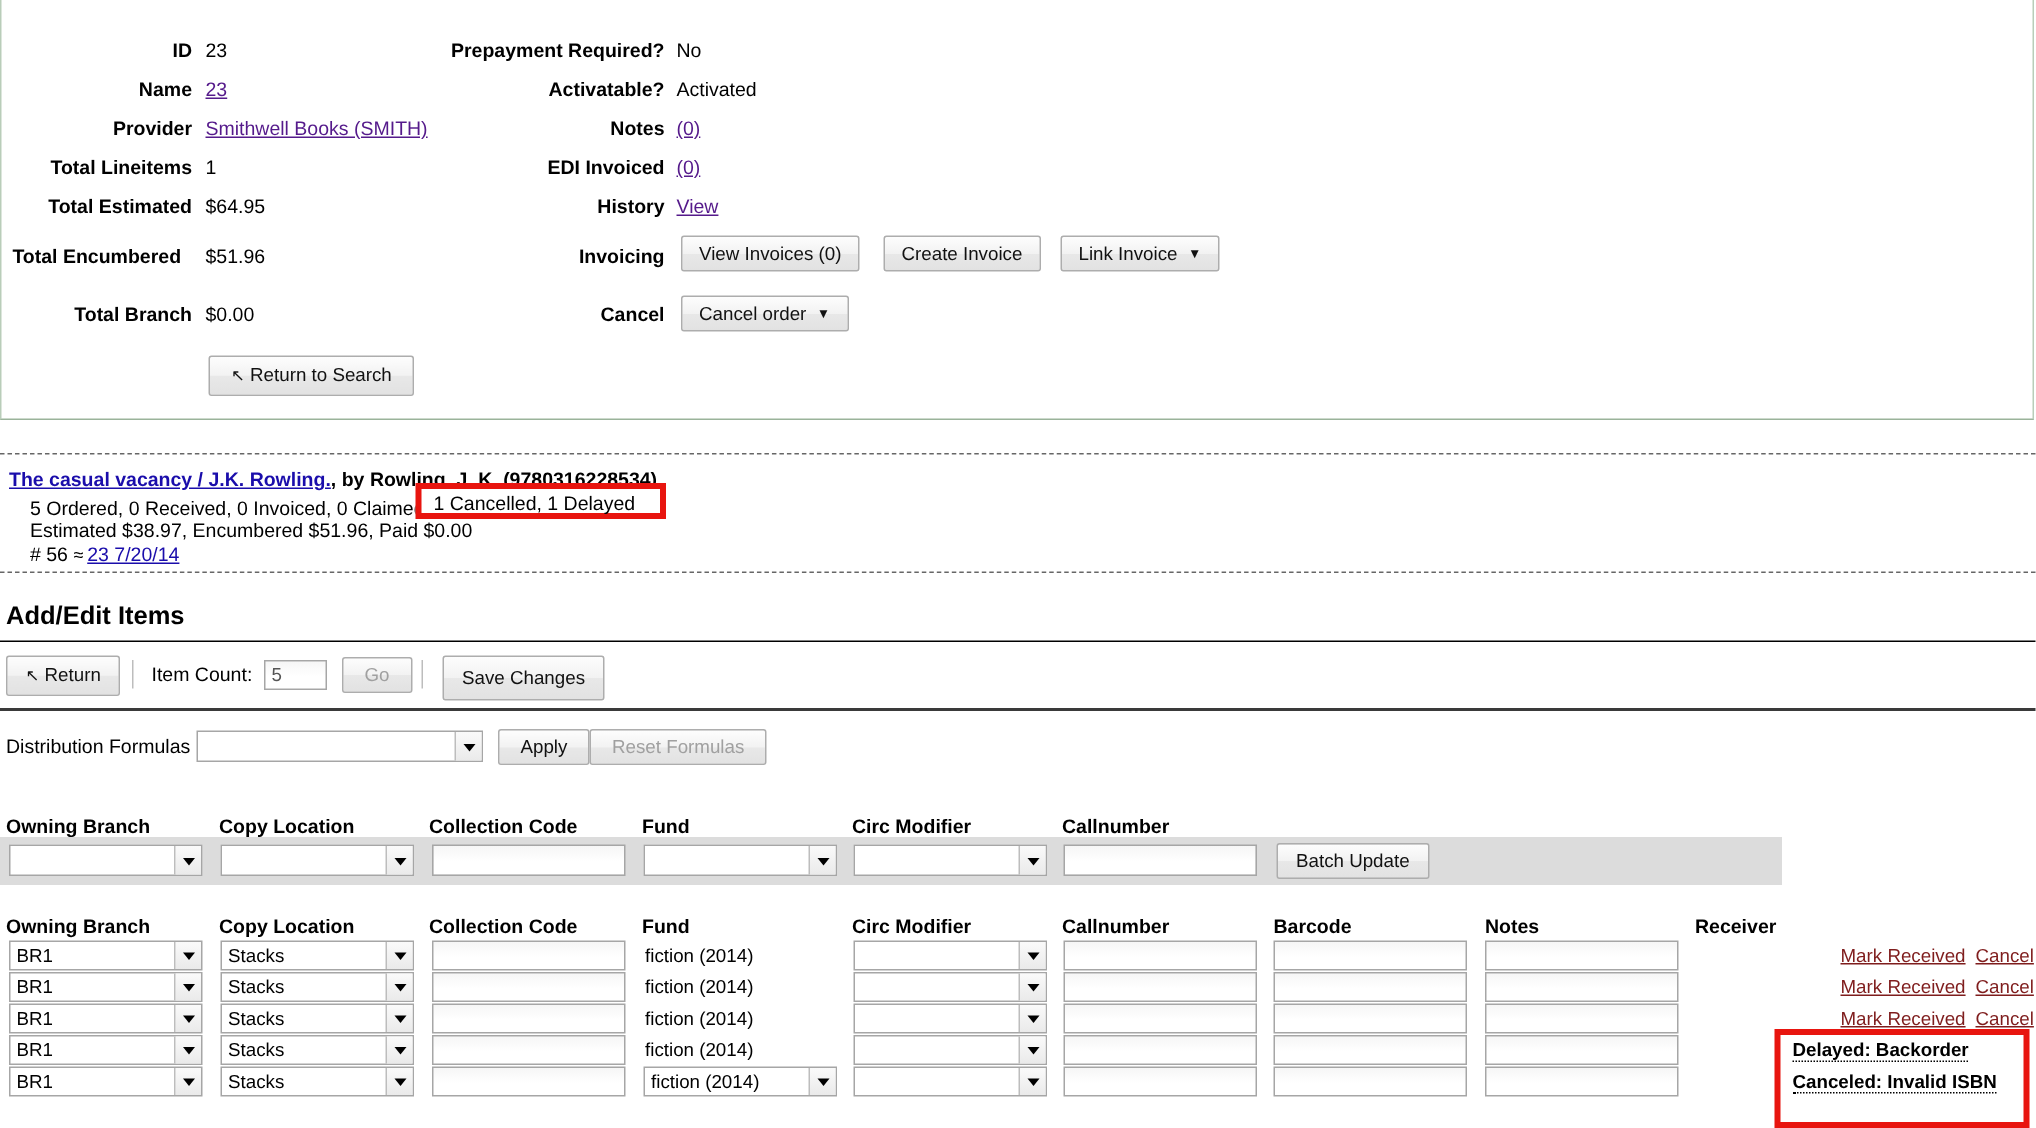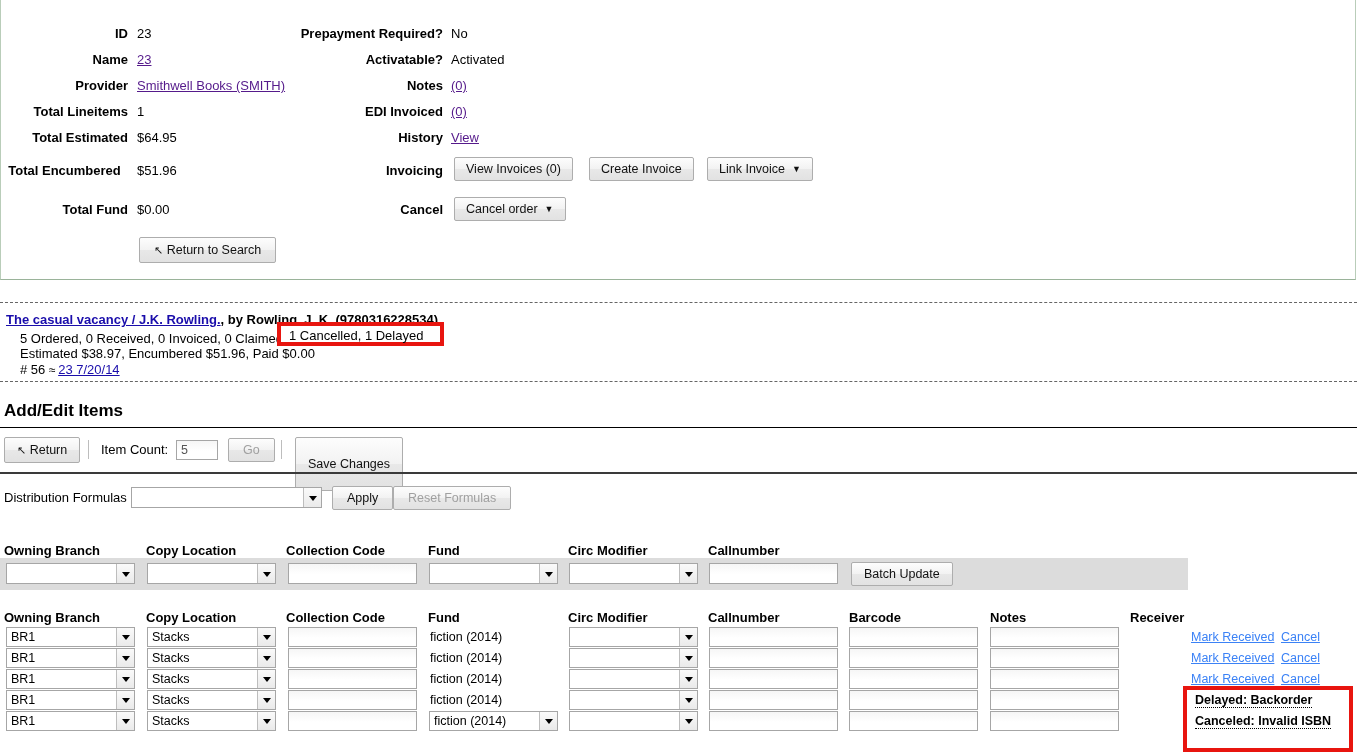--- a/index.html
+++ b/index.html
@@ -58,22 +58,22 @@
     font-size:12.5px;color:#000;}
   .sel .txt{position:absolute;left:4px;top:2px;font-size:12.5px;white-space:nowrap;}
   .sel .arrowbox{position:absolute;right:0;top:0;bottom:0;width:17px;
     border-left:1px solid #bdbdbd;
     background:linear-gradient(to bottom,#fafafa 0%,#eaeaea 100%);}
   .sel .arrowbox:after{content:"";position:absolute;left:5px;top:50%;margin-top:-2px;
     border-left:4px solid transparent;border-right:4px solid transparent;border-top:5px solid #000;}
   #batchband{position:absolute;left:0;top:558px;width:1188px;height:32px;background:#dcdcdc;}
   .colhead{position:absolute;font-weight:bold;font-size:13px;white-space:nowrap;}
   .fundtxt{position:absolute;font-size:12.5px;white-space:nowrap;color:#000;}
-  .actlink{position:absolute;font-size:12.5px;color:#3b82f6;text-decoration:underline;
-    white-space:nowrap;cursor:pointer;}
+  .actlink{position:absolute;font-size:12.5px;color:#7f1d1d;text-decoration:underline;
+    white-space:nowrap;cursor:pointer;margin-left:36px;}
   .statetxt{position:absolute;font-size:12.5px;font-weight:bold;color:#000;
     border-bottom:1px dotted #000;white-space:nowrap;cursor:pointer;}
 </style>
 </head>
 <body>
 
 <div id="po-panel">
 
   <div class="sum-label" style="left:0px;top:26px;width:127px;">ID</div>
   <div class="sum-value" style="left:136px;top:26px;">23</div>
@@ -86,21 +86,21 @@
 
   <div class="sum-label" style="left:0px;top:104px;width:127px;">Total Lineitems</div>
   <div class="sum-value" style="left:136px;top:104px;">1</div>
 
   <div class="sum-label" style="left:0px;top:130px;width:127px;">Total Estimated</div>
   <div class="sum-value" style="left:136px;top:130px;">$64.95</div>
 
   <div class="sum-label" style="left:0px;top:163px;width:127px;text-align:center;">Total Encumbered</div>
   <div class="sum-value" style="left:136px;top:163px;">$51.96</div>
 
-  <div class="sum-label" style="left:0px;top:202px;width:127px;">Total Fund</div>
+  <div class="sum-label" style="left:0px;top:202px;width:127px;">Total Branch</div>
   <div class="sum-value" style="left:136px;top:202px;">$0.00</div>
 
   <div class="sum-label" style="left:250px;top:26px;width:192px;">Prepayment Required?</div>
   <div class="sum-value" style="left:450px;top:26px;">No</div>
 
   <div class="sum-label" style="left:250px;top:52px;width:192px;">Activatable?</div>
   <div class="sum-value" style="left:450px;top:52px;">Activated</div>
 
   <div class="sum-label" style="left:250px;top:78px;width:192px;">Notes</div>
   <a class="sum-value lnk" style="left:450px;top:78px;">(0)</a>
@@ -159,21 +159,21 @@
 </div>
 <div class="vsep" style="left:88px;top:440px;height:19px;"></div>
 <div class="lbl" style="left:101px;top:442px;">Item Count:</div>
 <div class="tinput" style="left:176px;top:440px;width:42px;height:20px;">
   <span>5</span>
 </div>
 <div class="btn disabled pos" style="left:228px;top:438px;padding:4px 14px;">
   <span>Go</span>
 </div>
 <div class="vsep" style="left:281px;top:440px;height:19px;"></div>
-<div class="btn pos" style="left:295px;top:437px;padding:19px 12px;">
+<div class="btn pos" style="left:295px;top:437px;padding:7px 12px;">
   <span>Save Changes</span>
 </div>
 
 <div class="hr" id="hr2"></div>
 
 <div class="lbl" style="left:4px;top:490px;">Distribution Formulas</div>
 <div class="sel" style="left:131px;top:487px;width:191px;height:21px;">
   <span class="txt"></span>
   <span class="arrowbox"></span>
 </div>

